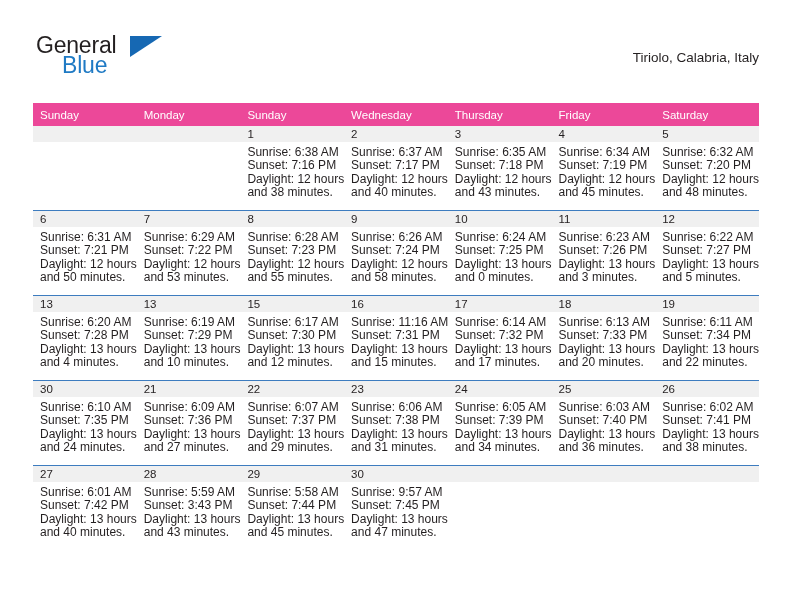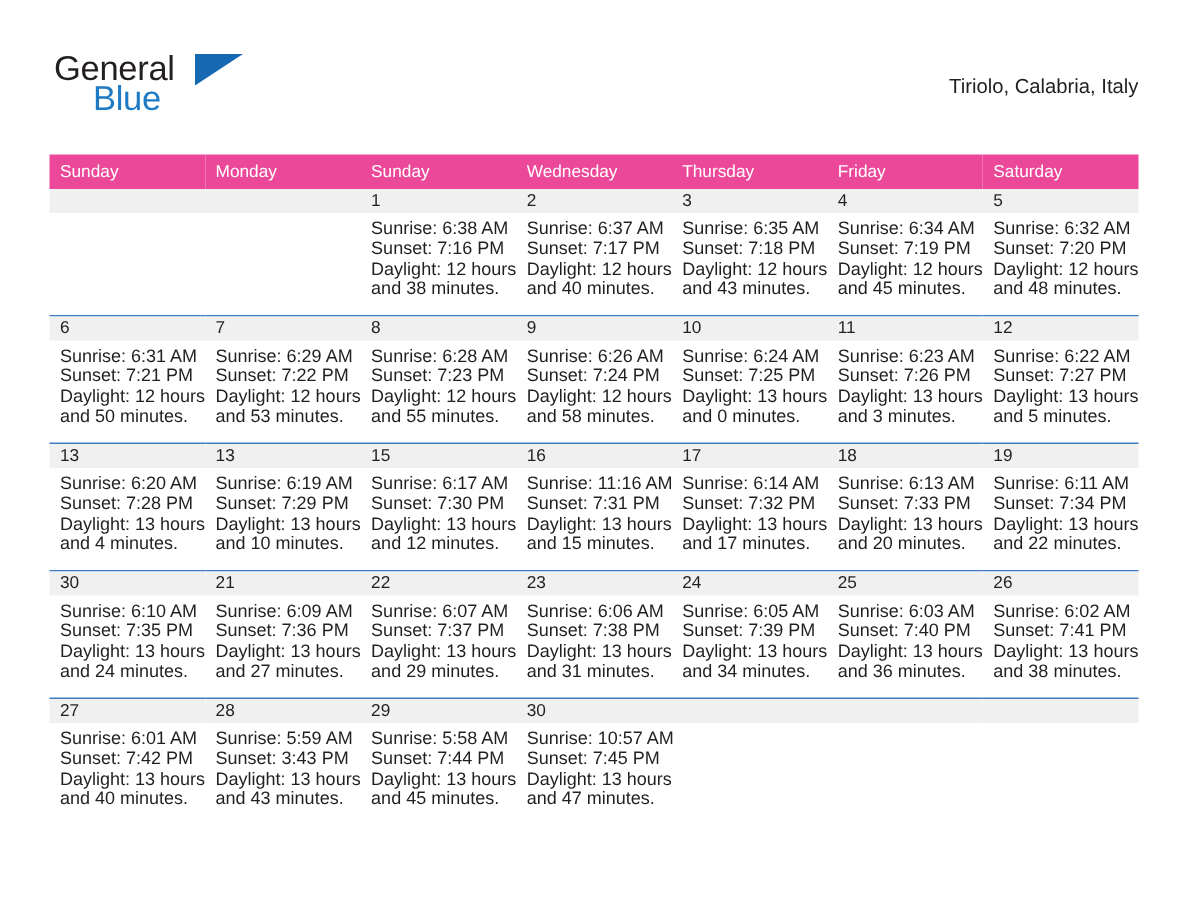--- a/index.html
+++ b/index.html
@@ -508,21 +508,21 @@
                 <div>Sunset: 7:44 PM</div>
                 <div>Daylight: 13 hours</div>
                 <div>and 45 minutes.</div>
               </div>
             </div>
           </td>
           <td>
             <div class="cell-inner">
               <div class="daynum-band">30</div>
               <div class="details">
-                <div>Sunrise: 10:57 AM</div>
+                <div>Sunrise: 9:57 AM</div>
                 <div>Sunset: 7:45 PM</div>
                 <div>Daylight: 13 hours</div>
                 <div>and 47 minutes.</div>
               </div>
             </div>
           </td>
           <td class="blank">
             <div class="cell-inner">
               <div class="daynum-band empty"></div>
             </div>

